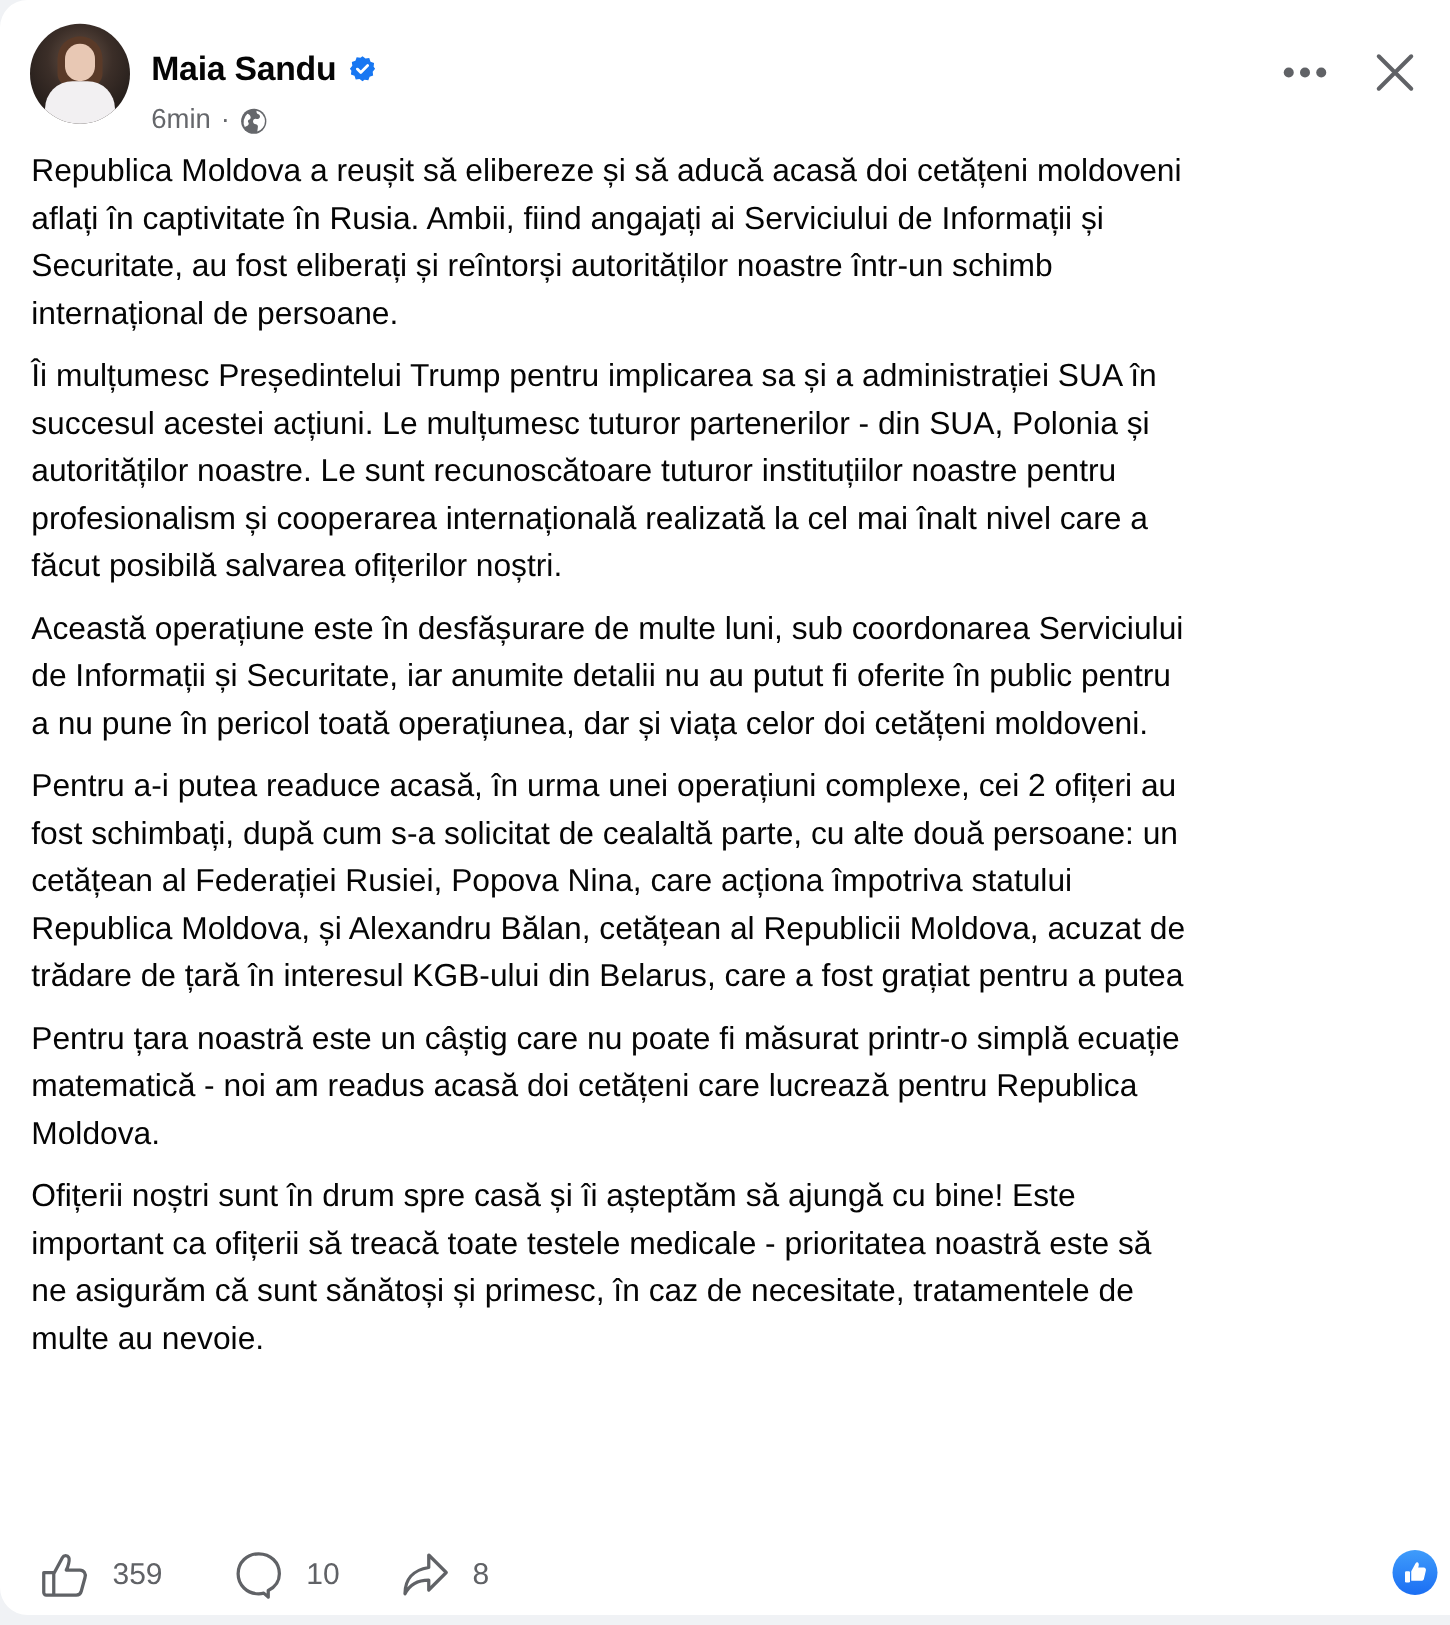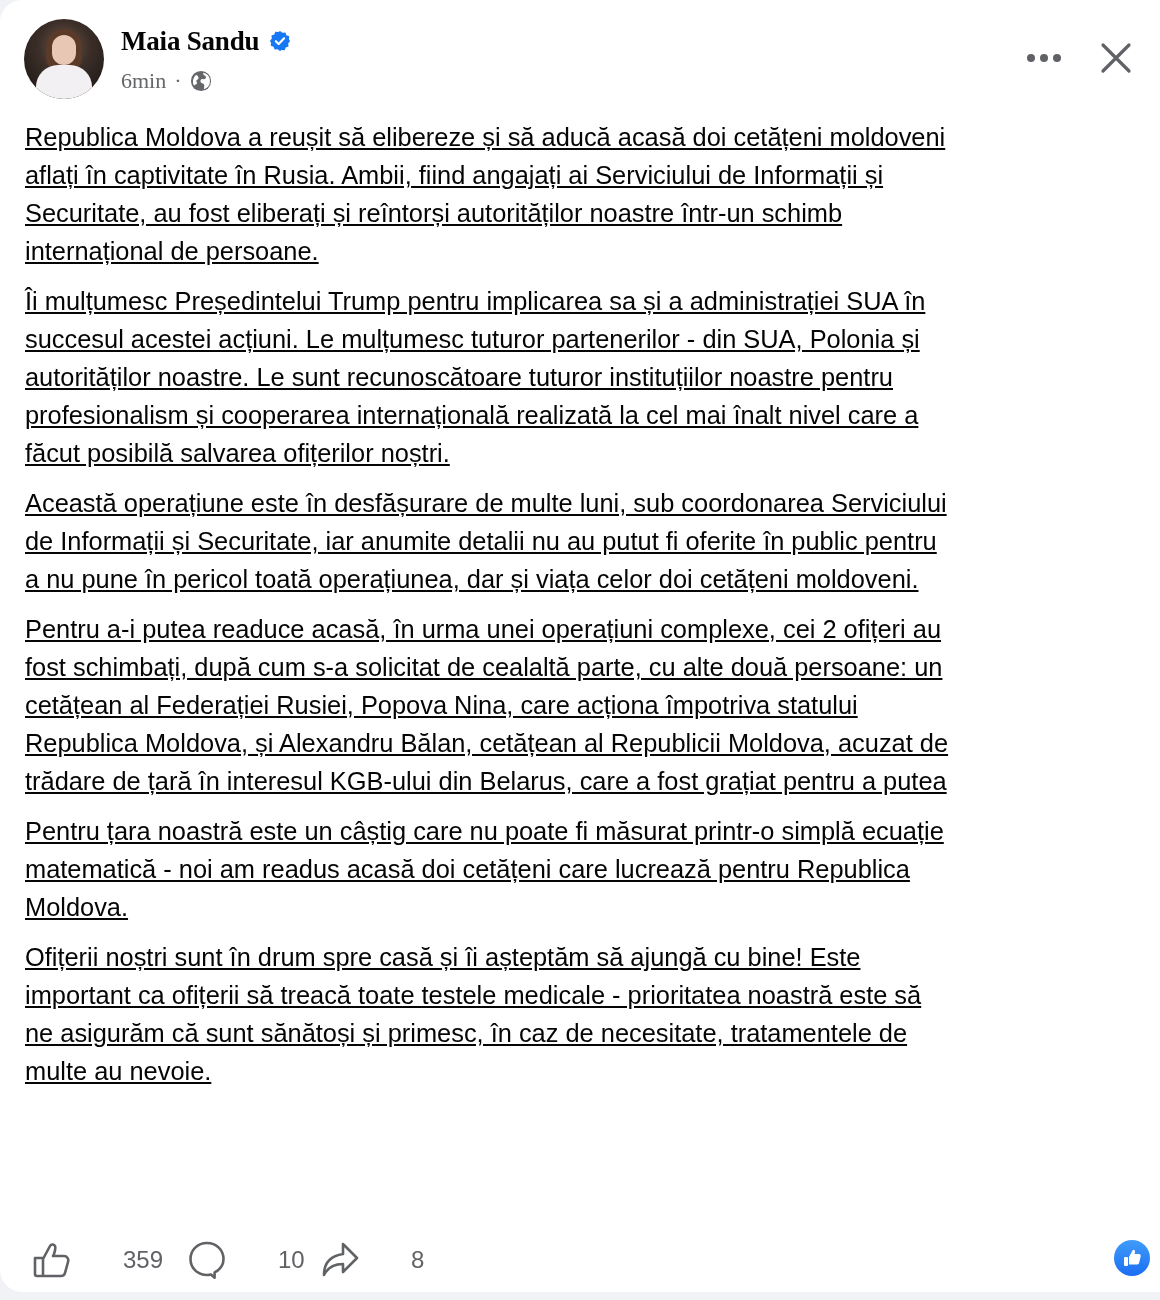--- a/index.html
+++ b/index.html
@@ -52,42 +52,41 @@
     }
     .avatar .body {
       position: absolute;
       left: 12px; top: 46px;
       width: 56px; height: 40px;
       background: #f2f0f2;
       border-radius: 22px 22px 0 0;
     }
     .meta {
       margin-left: 17px;
-      margin-top: 6px;
-      font-family: Liberation Serif, serif;
+      margin-top: 20px;
     }
     .name-row {
       display: flex;
       align-items: center;
       height: 32px;
     }
     .name {
       font-size: 27px;
       font-weight: bold;
       color: #050505;
       letter-spacing: -0.2px;
     }
     .verified {
       margin-left: 10px;
       width: 22px; height: 22px;
       display: inline-block;
     }
     .sub-row {
       display: flex;
-      align-items: center;
+      align-items: flex-end;
       margin-top: 11px;
       color: #65676b;
       font-size: 22px;
     }
     .sub-row .dot { margin: 0 8px; }
     .globe { width: 22px; height: 22px; display: inline-block; }
     .top-actions {
       position: absolute;
       right: 24px; top: 38px;
       display: flex;
@@ -110,40 +109,38 @@
       cursor: pointer;
       display: flex; align-items: center; justify-content: center;
     }
     .post-body {
       position: absolute;
       left: 25px; top: 118px;
       width: 1125px;
       font-size: 25.4px;
       line-height: 38px;
       color: #050505;
-      text-decoration: underline;
     }
     .post-body p {
       margin-bottom: 12px;
       white-space: normal;
     }
     .post-body p.last { margin-bottom: 0; }
     .line { display: block; white-space: nowrap; }
     .footer {
       position: absolute;
       left: 32px; top: 1238px;
       height: 44px;
       display: flex;
       align-items: center;
     }
     .action {
       display: flex;
       align-items: center;
       cursor: pointer;
-      gap: 33px;
     }
     .action .count {
       font-size: 24px;
       color: #606266;
       margin-left: 18px;
     }
     .action.like { width: 155px; }
     .action.comment { width: 133px; }
     .action.share { }
     .icon { display: inline-block; }

